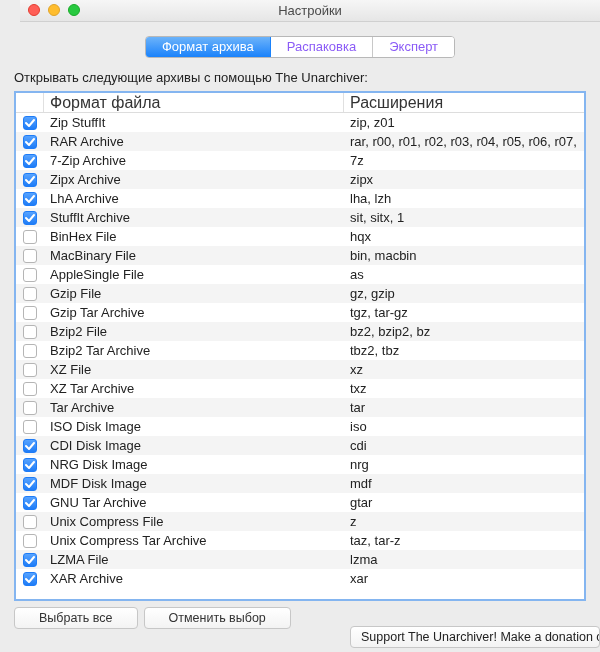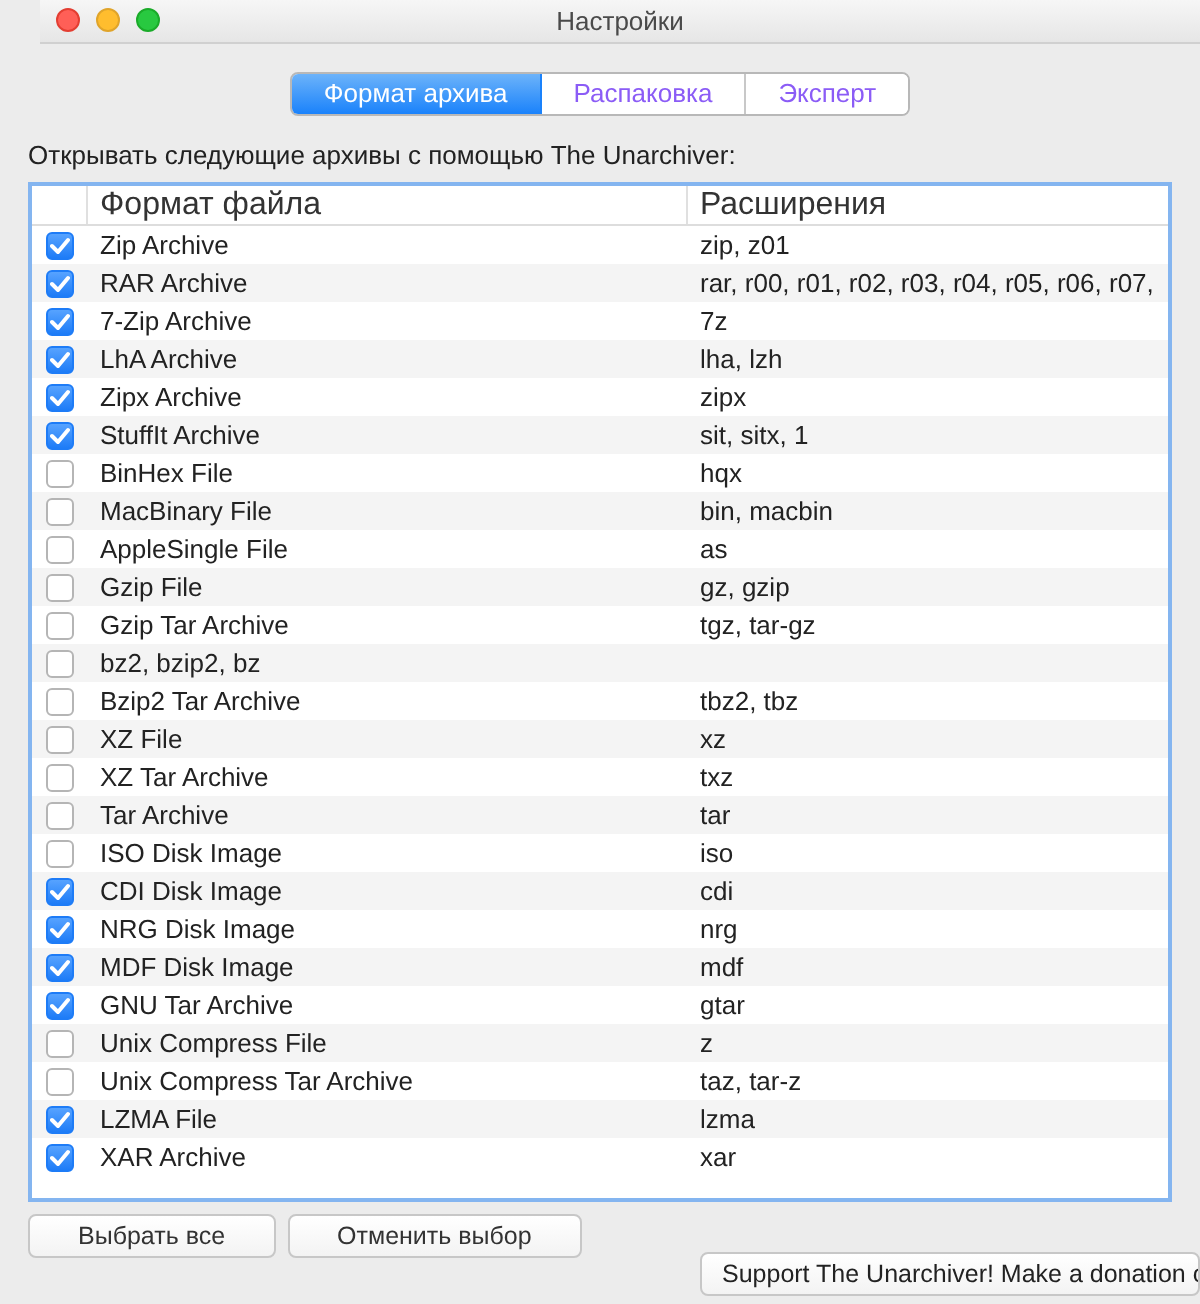--- a/index.html
+++ b/index.html
@@ -197,21 +197,21 @@
     </div>
     <div class="rows" id="rows">
         <div class="row">
           <div class="cell-check">
             <div class="chk checked">
               <svg viewBox="0 0 10 10">
                 <path d="M1 5 L4 8 L9 2" stroke="#fff" stroke-width="2" fill="none" stroke-linecap="round" stroke-linejoin="round"></path>
               </svg>
             </div>
           </div>
-          <div class="cell-name">Zip Archive</div>
+          <div class="cell-name">Zip StuffIt</div>
           <div class="cell-ext">zip, z01</div>
         </div>
         <div class="row">
           <div class="cell-check">
             <div class="chk checked">
               <svg viewBox="0 0 10 10">
                 <path d="M1 5 L4 8 L9 2" stroke="#fff" stroke-width="2" fill="none" stroke-linecap="round" stroke-linejoin="round"></path>
               </svg>
             </div>
           </div>
@@ -230,42 +230,42 @@
           <div class="cell-ext">7z</div>
         </div>
         <div class="row">
           <div class="cell-check">
             <div class="chk checked">
               <svg viewBox="0 0 10 10">
                 <path d="M1 5 L4 8 L9 2" stroke="#fff" stroke-width="2" fill="none" stroke-linecap="round" stroke-linejoin="round"></path>
               </svg>
             </div>
           </div>
+          <div class="cell-name">Zipx Archive</div>
+          <div class="cell-ext">zipx</div>
+        </div>
+        <div class="row">
+          <div class="cell-check">
+            <div class="chk checked">
+              <svg viewBox="0 0 10 10">
+                <path d="M1 5 L4 8 L9 2" stroke="#fff" stroke-width="2" fill="none" stroke-linecap="round" stroke-linejoin="round"></path>
+              </svg>
+            </div>
+          </div>
           <div class="cell-name">LhA Archive</div>
           <div class="cell-ext">lha, lzh</div>
         </div>
         <div class="row">
           <div class="cell-check">
             <div class="chk checked">
               <svg viewBox="0 0 10 10">
                 <path d="M1 5 L4 8 L9 2" stroke="#fff" stroke-width="2" fill="none" stroke-linecap="round" stroke-linejoin="round"></path>
               </svg>
             </div>
           </div>
-          <div class="cell-name">Zipx Archive</div>
-          <div class="cell-ext">zipx</div>
-        </div>
-        <div class="row">
-          <div class="cell-check">
-            <div class="chk checked">
-              <svg viewBox="0 0 10 10">
-                <path d="M1 5 L4 8 L9 2" stroke="#fff" stroke-width="2" fill="none" stroke-linecap="round" stroke-linejoin="round"></path>
-              </svg>
-            </div>
-          </div>
           <div class="cell-name">StuffIt Archive</div>
           <div class="cell-ext">sit, sitx, 1</div>
         </div>
         <div class="row">
           <div class="cell-check">
             <div class="chk"></div>
           </div>
           <div class="cell-name">BinHex File</div>
           <div class="cell-ext">hqx</div>
         </div>
@@ -294,20 +294,21 @@
           <div class="cell-check">
             <div class="chk"></div>
           </div>
           <div class="cell-name">Gzip Tar Archive</div>
           <div class="cell-ext">tgz, tar-gz</div>
         </div>
         <div class="row">
           <div class="cell-check">
             <div class="chk"></div>
           </div>
+          <div class="cell-name">Bzip2 File</div>
           <div class="cell-ext">bz2, bzip2, bz</div>
         </div>
         <div class="row">
           <div class="cell-check">
             <div class="chk"></div>
           </div>
           <div class="cell-name">Bzip2 Tar Archive</div>
           <div class="cell-ext">tbz2, tbz</div>
         </div>
         <div class="row">

